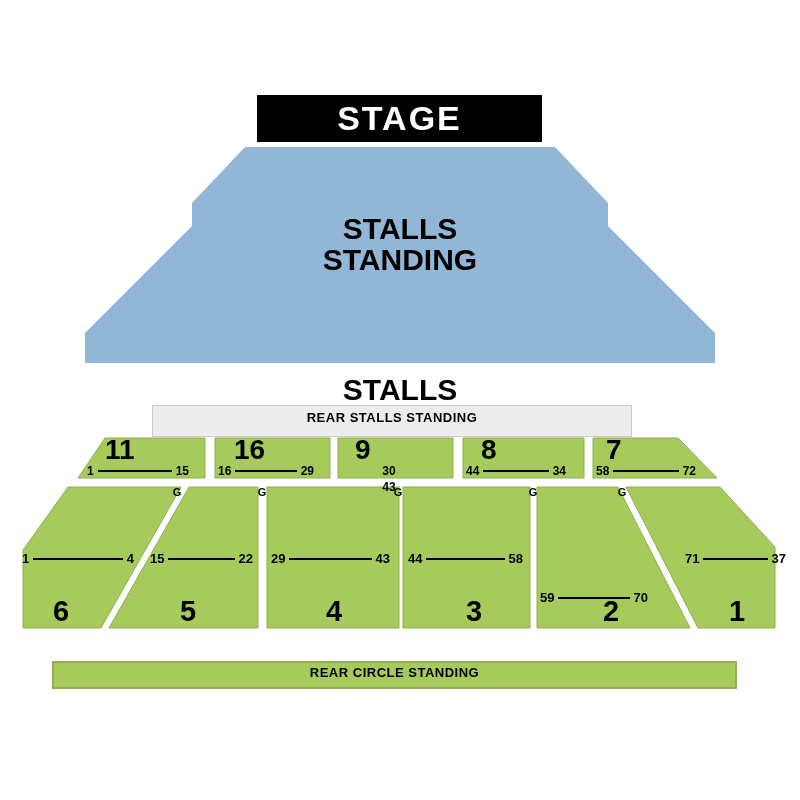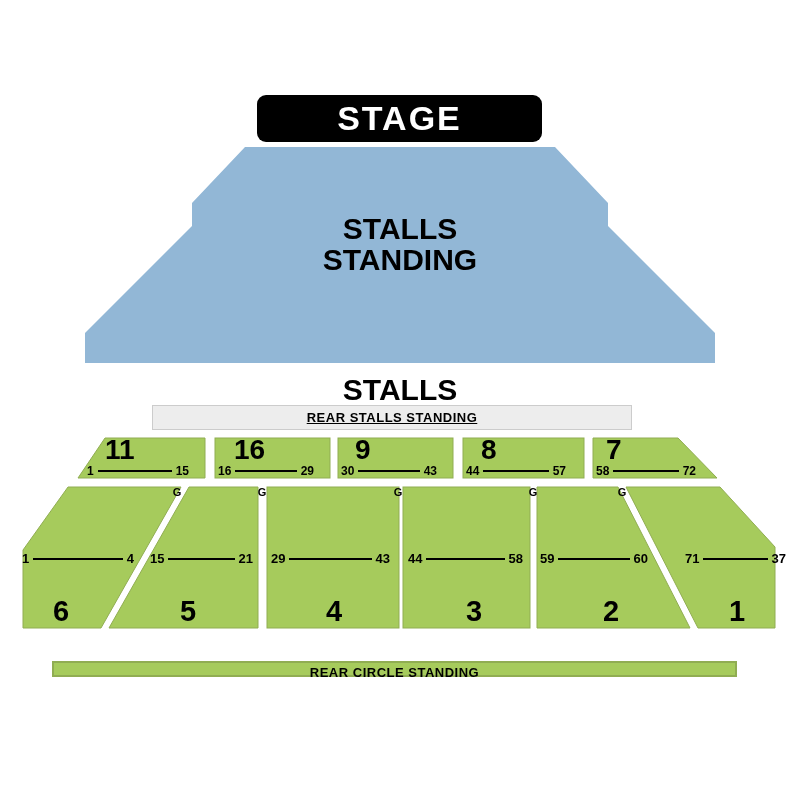--- a/index.html
+++ b/index.html
@@ -15,39 +15,39 @@
     font-family:"Liberation Sans", sans-serif;font-weight:bold;color:var(--text);
     overflow:hidden;
   }
   .shapes{position:absolute;left:0;top:0;}
   .shapes polygon,.shapes rect{fill:var(--seat-block-fill);stroke:var(--seat-block-border);stroke-width:1;}
   .shapes .blue{fill:var(--stalls-standing-fill);stroke:none;}
   .ovl{position:absolute;pointer-events:none;}
   .stage{
     position:absolute;left:257px;top:95px;width:285px;height:47px;
     background:var(--stage-bg);color:var(--stage-text);
-    font-size:34px;line-height:47px;letter-spacing:2px;text-align:center;border-radius:9px;
+    font-size:34px;line-height:47px;letter-spacing:2px;text-align:center;
   }
   .standing-label{
     left:250px;top:213px;width:300px;text-align:center;
     font-size:30px;line-height:31px;white-space:pre-line;
   }
   .heading{left:0;width:800px;text-align:center;font-size:30px;line-height:30px;}
   .heading.stalls{top:375px;}
   .heading.circle{top:629px;}
   .bar{
     position:absolute;box-sizing:border-box;text-align:center;
     font-size:13px;letter-spacing:0.5px;
   }
   .bar-gray{
-    left:152px;top:405px;width:480px;height:25px;line-height:23px;
-    background:var(--rear-stalls-fill);border:1px solid var(--rear-stalls-border);text-decoration:underline;
+    left:152px;top:405px;width:480px;height:32px;line-height:23px;
+    background:var(--rear-stalls-fill);border:1px solid var(--rear-stalls-border);
   }
   .bar-green{
-    left:52px;top:661px;width:685px;height:16px;line-height:20px;
+    left:52px;top:661px;width:685px;height:28px;line-height:20px;
     background:var(--seat-block-fill);border:2px solid var(--seat-block-border);
   }
   .num1{top:436px;width:80px;font-size:28px;line-height:28px;}
   .num2{top:597px;width:80px;text-align:center;font-size:29px;line-height:29px;}
   .rng{display:flex;align-items:center;}
   .rng .line{flex:1;border-top:2px solid var(--text);margin:0 4px;height:0;}
   .rng1{top:464px;height:14px;font-size:12px;}
   .rng2{top:550px;height:17px;font-size:13px;}
   .gangway{top:486px;width:16px;text-align:center;font-size:11px;line-height:12px;}
 </style>
@@ -91,29 +91,29 @@
   <div class="ovl rng rng1" style="left:87px;width:102px;">
     <span>1</span>
       <span class="line"></span>
       <span>15</span>
   </div>
   <div class="ovl rng rng1" style="left:218px;width:96px;align-items:center;">
     <span>16</span>
       <span class="line"></span>
       <span>29</span>
   </div>
-  <div class="ovl rng rng1" style="left:341px;width:96px;">
+  <div class="ovl rng rng1" style="left:341px;width:96px;flex-direction:column;">
     <span>30</span>
       <span class="line"></span>
       <span>43</span>
   </div>
   <div class="ovl rng rng1" style="left:466px;width:100px;">
     <span>44</span>
       <span class="line"></span>
-      <span>57</span>
+      <span>34</span>
   </div>
   <div class="ovl rng rng1" style="left:596px;width:100px;">
     <span>58</span>
       <span class="line"></span>
       <span>72</span>
   </div>
 
   <div class="ovl gangway" style="left:169px;">G</div>
   <div class="ovl gangway" style="left:254px;">G</div>
   <div class="ovl gangway" style="left:390px;">G</div>
@@ -121,36 +121,36 @@
   <div class="ovl gangway" style="left:614px;">G</div>
 
   <div class="ovl rng rng2" style="left:22px;width:112px;">
     <span>1</span>
       <span class="line"></span>
       <span>4</span>
   </div>
   <div class="ovl rng rng2" style="left:150px;width:103px;">
     <span>15</span>
       <span class="line"></span>
-      <span>21</span>
+      <span>22</span>
   </div>
   <div class="ovl rng rng2" style="left:271px;width:119px;">
     <span>29</span>
       <span class="line"></span>
       <span>43</span>
   </div>
   <div class="ovl rng rng2" style="left:408px;width:115px;">
     <span>44</span>
       <span class="line"></span>
       <span>58</span>
   </div>
-  <div class="ovl rng rng2" style="left:540px;width:108px;">
+  <div class="ovl rng rng2" style="left:540px;width:108px;margin-top:39px;">
     <span>59</span>
       <span class="line"></span>
-      <span>60</span>
+      <span>70</span>
   </div>
   <div class="ovl rng rng2" style="left:685px;width:101px;">
     <span>71</span>
       <span class="line"></span>
       <span>37</span>
   </div>
 
   <div class="ovl num2" style="left:21px;">6</div>
   <div class="ovl num2" style="left:148px;">5</div>
   <div class="ovl num2" style="left:294px;">4</div>

